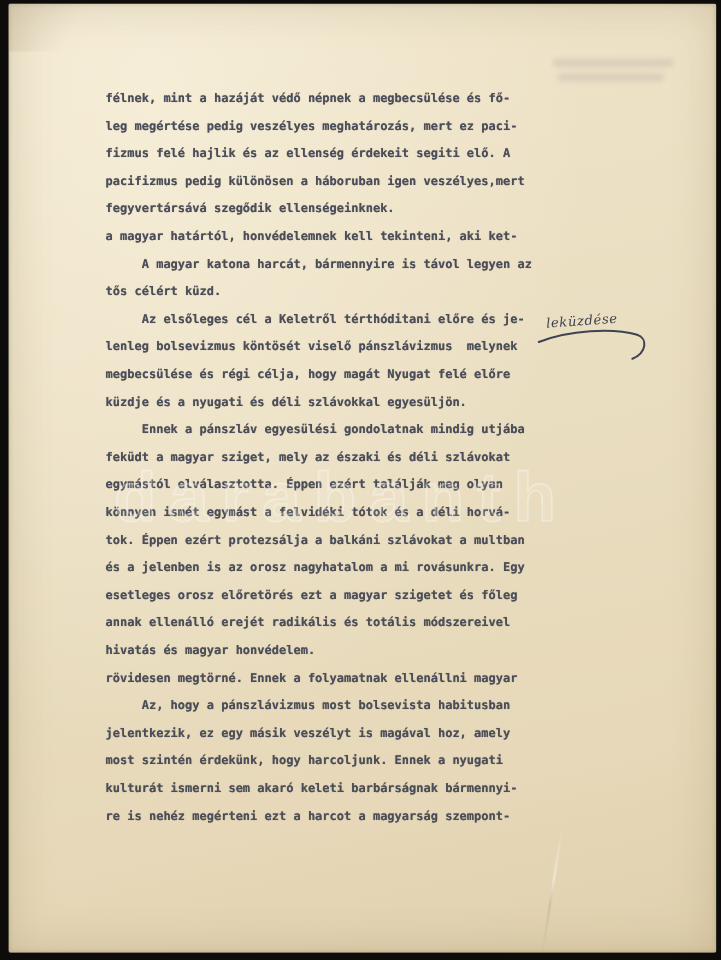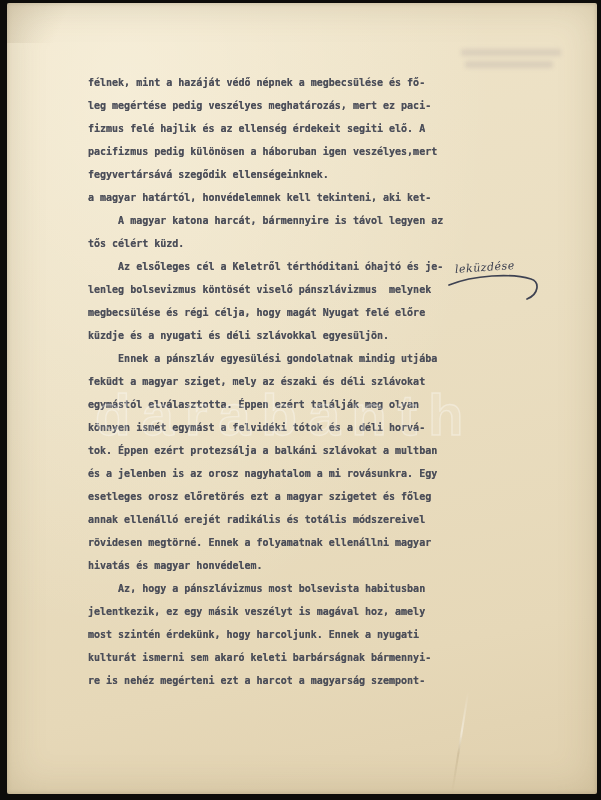--- a/index.html
+++ b/index.html
@@ -106,34 +106,34 @@
 
     <div id="text-block" class="text-block">
         <div class="line">félnek, mint a hazáját védő népnek a megbecsülése és fő-</div>
         <div class="line">leg megértése pedig veszélyes meghatározás, mert ez paci-</div>
         <div class="line">fizmus felé hajlik és az ellenség érdekeit segiti elő. A</div>
         <div class="line">pacifizmus pedig különösen a háboruban igen veszélyes,mert</div>
         <div class="line">fegyvertársává szegődik ellenségeinknek.</div>
         <div class="line">a magyar határtól, honvédelemnek kell tekinteni, aki ket-</div>
         <div class="line">     A magyar katona harcát, bármennyire is távol legyen az</div>
         <div class="line">tős célért küzd.</div>
-        <div class="line">     Az elsőleges cél a Keletről térthóditani óhajtó és je-</div>
+        <div class="line">     Az elsőleges cél a Keletről térthóditani előre és je-</div>
         <div class="line">lenleg bolsevizmus köntösét viselő pánszlávizmus  melynek</div>
         <div class="line">megbecsülése és régi célja, hogy magát Nyugat felé előre</div>
         <div class="line">küzdje és a nyugati és déli szlávokkal egyesüljön.</div>
         <div class="line">     Ennek a pánszláv egyesülési gondolatnak mindig utjába</div>
         <div class="line">feküdt a magyar sziget, mely az északi és déli szlávokat</div>
         <div class="line">egymástól elválasztotta. Éppen ezért találják meg olyan</div>
         <div class="line">könnyen ismét egymást a felvidéki tótok és a déli horvá-</div>
         <div class="line">tok. Éppen ezért protezsálja a balkáni szlávokat a multban</div>
         <div class="line">és a jelenben is az orosz nagyhatalom a mi rovásunkra. Egy</div>
         <div class="line">esetleges orosz előretörés ezt a magyar szigetet és főleg</div>
         <div class="line">annak ellenálló erejét radikális és totális módszereivel</div>
+        <div class="line">hivatás és magyar honvédelem.</div>
         <div class="line">rövidesen megtörné. Ennek a folyamatnak ellenállni magyar</div>
-        <div class="line">hivatás és magyar honvédelem.</div>
         <div class="line">     Az, hogy a pánszlávizmus most bolsevista habitusban</div>
         <div class="line">jelentkezik, ez egy másik veszélyt is magával hoz, amely</div>
         <div class="line">most szintén érdekünk, hogy harcoljunk. Ennek a nyugati</div>
         <div class="line">kulturát ismerni sem akaró keleti barbárságnak bármennyi-</div>
         <div class="line">re is nehéz megérteni ezt a harcot a magyarság szempont-</div>
       </div>
 
     <div class="annotation">
       <span class="annotation-text">leküzdése</span>
       <svg width="118" height="46" viewBox="0 0 118 46">

